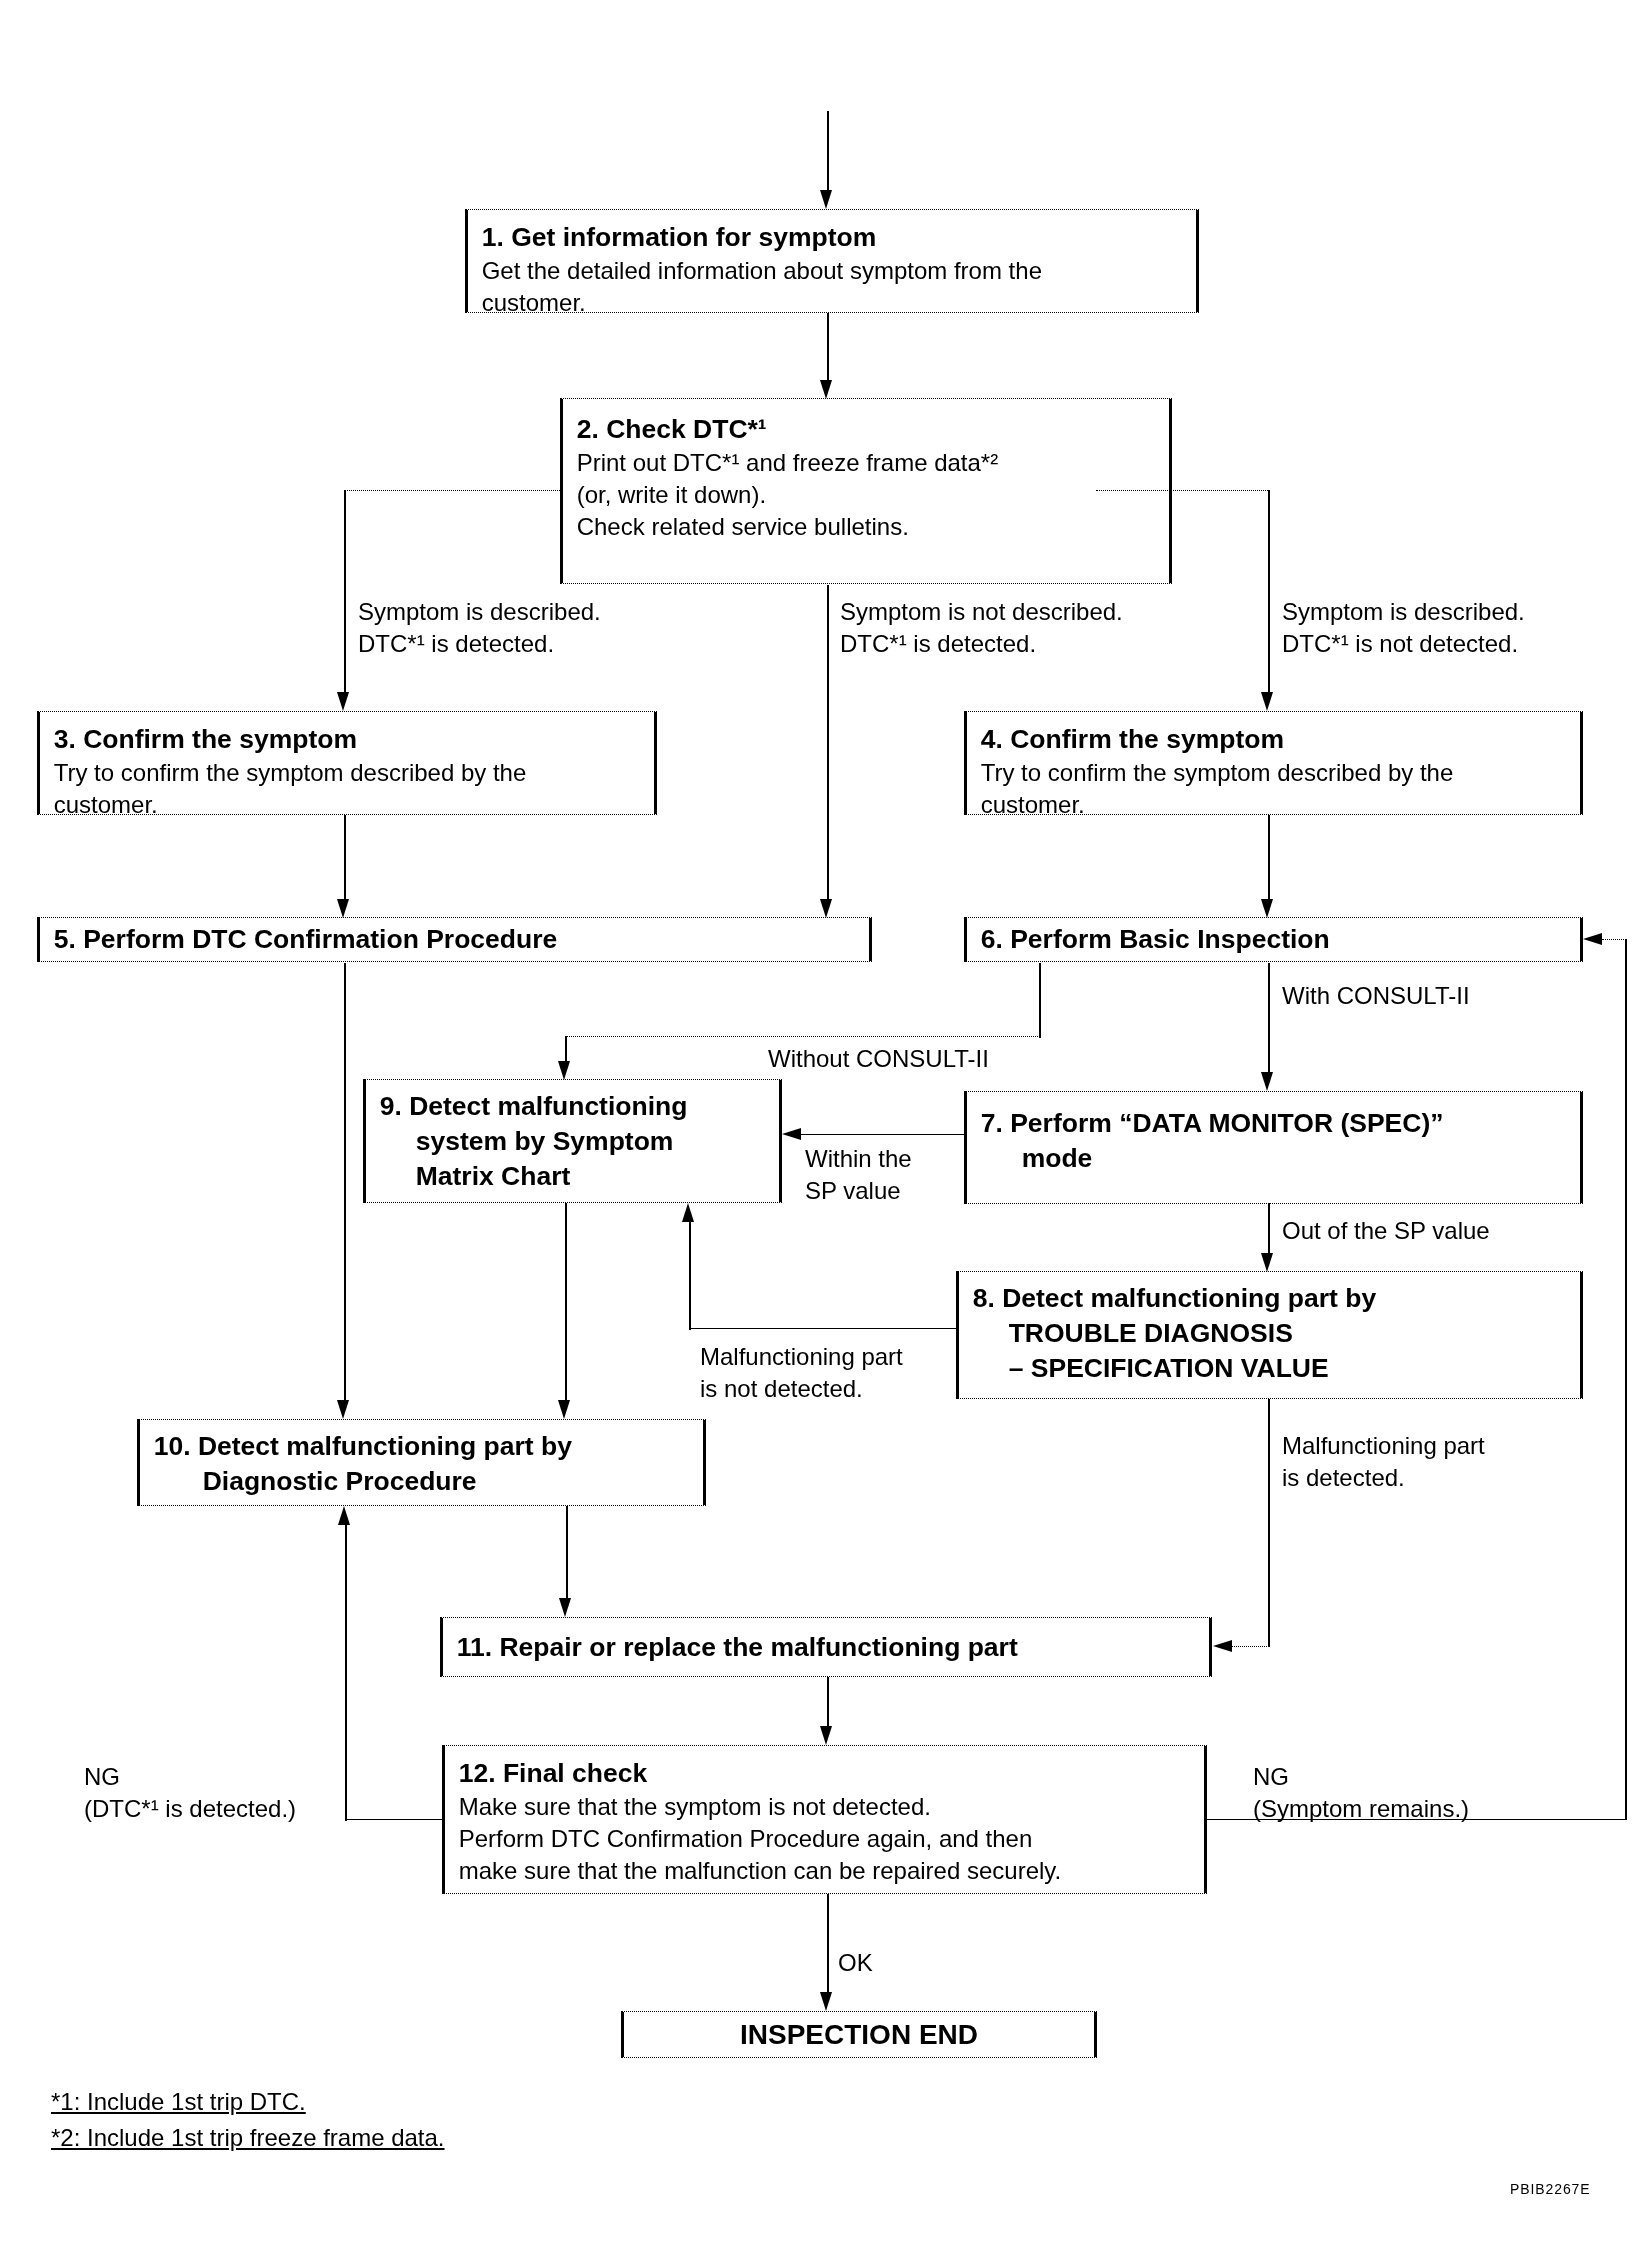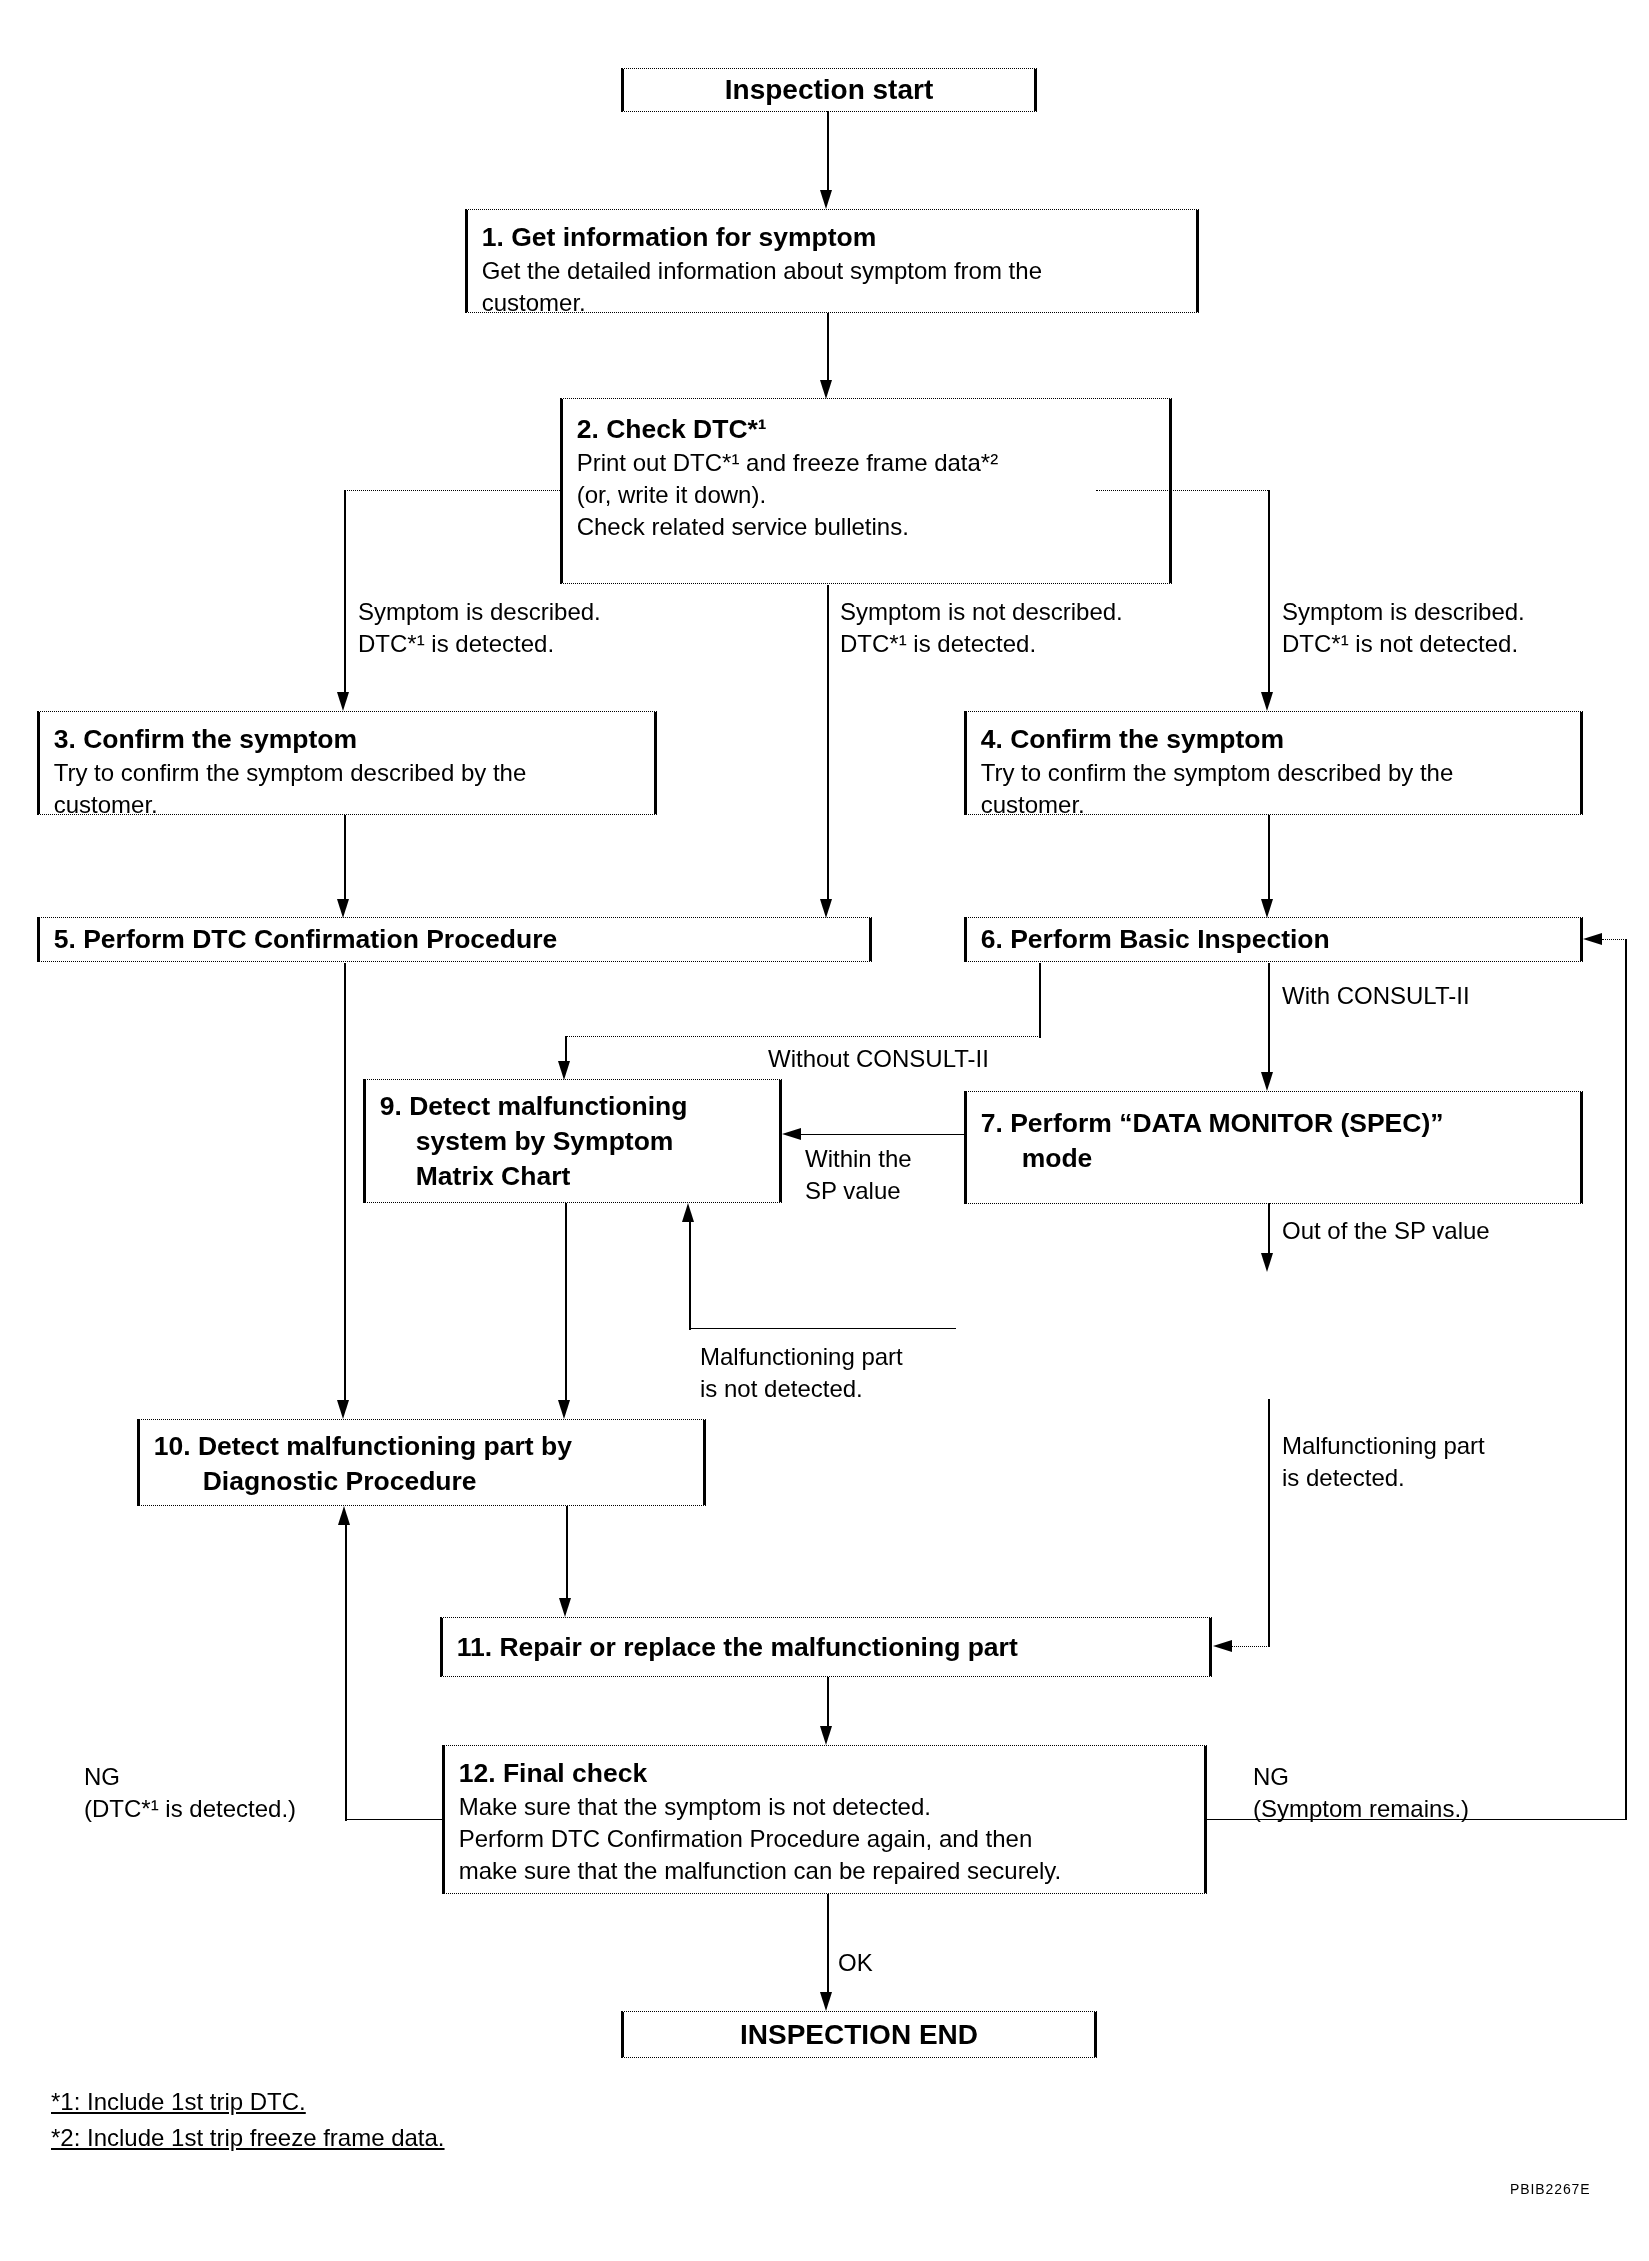--- a/index.html
+++ b/index.html
@@ -25,23 +25,20 @@
   .arrow.left{border-top:6.8px solid transparent;border-bottom:6.8px solid transparent;border-right:19px solid #000;}
   .elabel{position:absolute;font-size:24px;line-height:32px;white-space:nowrap;}
   .footnotes{position:absolute;font-size:24px;line-height:36px;white-space:nowrap;}
   .figcode{position:absolute;font-size:14px;letter-spacing:0.9px;}
 </style>
 </head>
 <body>
 
 <div class="page">
 
-  <div class="box terminal" style="left:621px;top:68px;width:416px;height:44px;">
-    <span>Inspection start</span>
-  </div>
 
   <div class="box" style="left:465px;top:209px;width:734px;height:104px;">
     <div class="title">1. Get information for symptom</div>
     <div class="body-line">Get the detailed information about symptom from the</div>
     <div class="body-line">customer.</div>
   </div>
 
   <div class="box" style="left:560px;top:398px;width:612px;height:186px;padding-top:12px;">
     <div class="title">2. Check DTC*¹</div>
     <div class="body-line">Print out DTC*¹ and freeze frame data*²</div>
@@ -73,20 +70,25 @@
     <div class="title-line">9. Detect malfunctioning</div>
     <div class="title-line ind42">system by Symptom</div>
     <div class="title-line ind42">Matrix Chart</div>
   </div>
 
   <div class="box" style="left:964px;top:1091px;width:619px;height:113px;padding-top:13.7px;">
     <div class="title-line">7. Perform “DATA MONITOR (SPEC)”</div>
     <div class="title-line ind48">mode</div>
   </div>
 
+  <div class="box" style="left:956px;top:1271px;width:627px;height:128px;">
+    <div class="title-line">8. Detect malfunctioning part by</div>
+    <div class="title-line ind42">TROUBLE DIAGNOSIS</div>
+    <div class="title-line ind42">– SPECIFICATION VALUE</div>
+  </div>
 
   <div class="box" style="left:137px;top:1419px;width:569px;height:87px;">
     <div class="title-line">10. Detect malfunctioning part by</div>
     <div class="title-line ind58">Diagnostic Procedure</div>
   </div>
 
   <div class="box single" style="left:440px;top:1617px;width:772px;height:60px;">
     <span>11. Repair or replace the malfunctioning part</span>
   </div>
 

